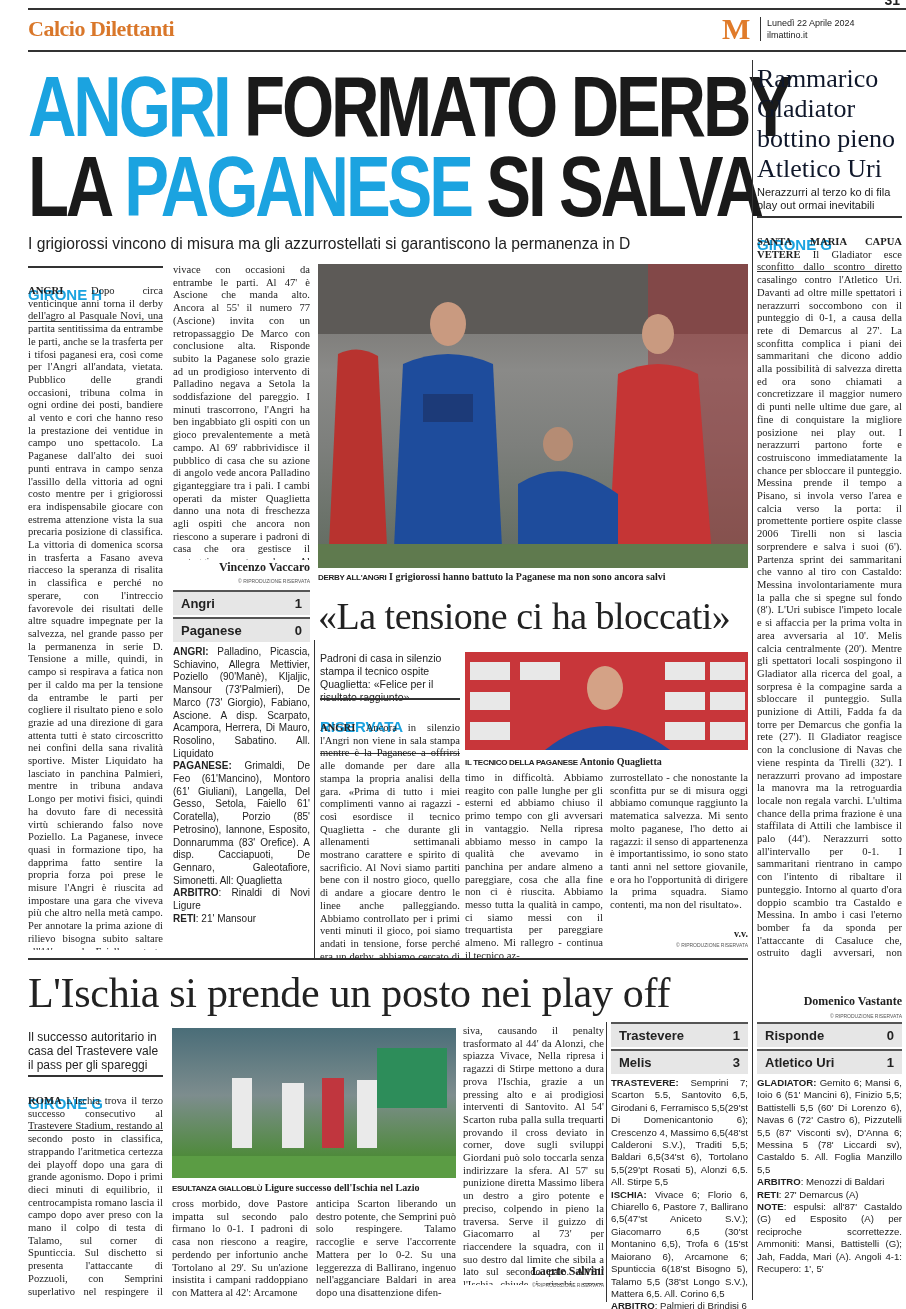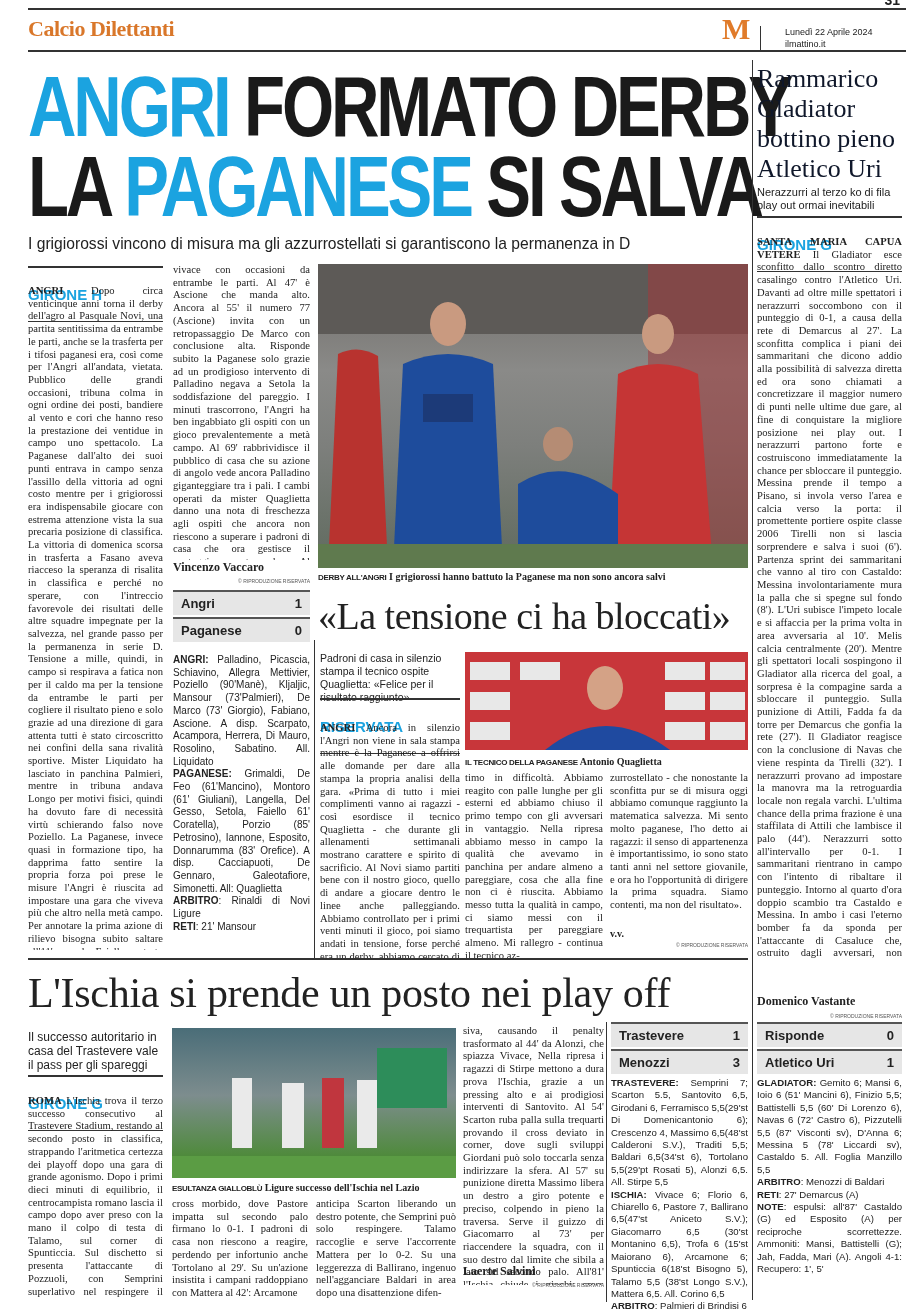--- a/index.html
+++ b/index.html
@@ -2,30 +2,30 @@
 <html><head>
 <meta charset="utf-8">
 <style>
 *{box-sizing:border-box;margin:0;padding:0}
 body{width:906px;height:1309px;background:#fff;font-family:"Liberation Serif",serif;color:#222;position:relative;overflow:hidden}
 .abs{position:absolute}
 .pgnum{right:6px;top:-8px;font:bold 14px "Liberation Sans",sans-serif}
 .hr{background:#333;height:1.5px}
 .section{left:28px;top:16px;font:bold 22px "Liberation Serif",serif;color:#d9772a;letter-spacing:-0.5px}
 .logo{left:722px;top:12px;font:bold 30px "Liberation Serif",serif;color:#e07b2a}
-.date{left:760px;top:26px;font:9px "Liberation Sans",sans-serif;line-height:12px;border-left:1px solid #333;padding-left:24px}
+.date{left:760px;top:17px;font:9px "Liberation Sans",sans-serif;line-height:12px;border-left:1px solid #333;padding-left:6px}
 .head{left:28px;top:66px;font:bold 86px/80px "Liberation Sans",sans-serif;letter-spacing:-4px;transform:scaleX(0.78);transform-origin:left top;white-space:nowrap;color:#1a1a1a}
 .blue{color:#1ba3e0}
 .sub{left:28px;top:234px;font:17px "Liberation Sans",sans-serif;white-space:nowrap;transform:scaleX(0.92);transform-origin:left}
 .girone{font:bold 15px "Liberation Sans",sans-serif;color:#1ba3e0;border-top:2px solid #333;border-bottom:1px solid #333;padding:18px 0;transform-origin:left}
 .txt{font:10.6px/12.7px "Liberation Serif",serif;text-align:justify;hyphens:auto}
 .txt b{font-family:Liberation Serif, serif}
 .sans{font:10px/12.7px "Liberation Sans",sans-serif;text-align:justify}
 .sans b{font-weight:bold}
-.author{font:bold 12px "Liberation Serif",serif;}
+.author{font:bold 12px "Liberation Serif",serif;text-align:right}
 .rip{font:5px "Liberation Sans",sans-serif;text-align:right;color:#555}
 .score{background:#e6e6e6;border-top:2px solid #555;font:bold 13px "Liberation Sans",sans-serif;display:flex;justify-content:space-between;padding:4px 8px;margin-bottom:2px}
 .cap{font:bold 10px "Liberation Serif",serif;white-space:nowrap}
 .cap span.k{font:bold 8px "Liberation Sans",sans-serif;letter-spacing:-0.3px}
 .photo{overflow:hidden}
 .side-title{left:757px;top:64px;width:145px;font:26px/30px "Liberation Serif",serif;color:#0f172a}
 .vline{background:#333;width:1px}
 </style>
 </head>
 <body>
@@ -58,21 +58,21 @@
 
 <div class="abs" style="left:173px;top:590px;width:137px">
   <div class="score">
       <span>Angri</span>
       <span>1</span>
     </div>
   <div class="score">
       <span>Paganese</span>
       <span>0</span>
     </div>
-  <div class="sans" style="margin-top:12px">
+  <div class="sans" style="margin-top:4px">
     <div><b>ANGRI:</b><span> Palladino, Picascia, Schiavino, Allegra Mettivier, Poziello (90'Manè), Kljaljic, Mansour (73'Palmieri), De Marco (73' Giorgio), Fabiano, Ascione. A disp. Scarpato, Acampora, Herrera, Di Mauro, Rosolino, Sabatino. All. Liquidato</span></div>
     <div><b>PAGANESE:</b><span> Grimaldi, De Feo (61'Mancino), Montoro (61' Giuliani), Langella, Del Gesso, Setola, Faiello 61' Coratella), Porzio (85' Petrosino), Iannone, Esposito, Donnarumma (83' Orefice). A disp. Cacciapuoti, De Gennaro, Galeotafiore, Simonetti. All: Quaglietta</span></div>
     <div><b>ARBITRO</b><span>: Rinaldi di Novi Ligure</span></div>
     <div><b>RETI</b><span>: 21' Mansour</span></div>
   </div>
 </div>
 
 <div class="abs photo" style="left:318px;top:264px;width:430px;height:304px;background:linear-gradient(180deg,#6e6a66 0%,#8a8a88 35%,#7d7f7c 60%,#5f6a5e 100%)">
   <svg width="430" height="304">
     <rect x="0" y="0" width="430" height="70" fill="#5d5a57"></rect>
@@ -170,21 +170,21 @@
 <div class="abs txt" style="left:316px;top:1198px;width:140px;height:100px;overflow:hidden"><span>anticipa Scarton liberando un destro potente, che Semprini può solo respingere. Talamo raccoglie e serve l'accorrente Mattera per lo 0-2. Su una leggerezza di Ballirano, ingenuo nell'agganciare Baldari in area dopo una disattenzione difen-</span></div>
 <div class="abs txt" style="left:463px;top:1025px;width:141px;height:260px;overflow:hidden"><span>siva, causando il penalty trasformato al 44' da Alonzi, che spiazza Vivace, Nella ripresa i ragazzi di Stirpe mettono a dura prova l'Ischia, grazie a un pressing alto e ai prodigiosi interventi di Santovito. Al 54' Scarton ruba palla sulla trequarti provando il cross deviato in corner, dove sugli sviluppi Giordani può solo toccarla senza indirizzare la sfera. Al 57' su punizione diretta Massimo libera un destro a giro potente e preciso, colpendo in pieno la traversa. Serve il guizzo di Giacomarro al 73' per riaccendere la squadra, con il suo destro dal limite che sibila a lato sul secondo palo. All'81' l'Ischia chiude i giochi: cross basso di Maiorano sulla corsia di destra per l'accorrente Montanino, che controlla a centro area e segna con l'esterno destro.</span></div>
 <div class="abs author" style="left:463px;top:1264px;width:141px">Laerte Salvini</div>
 <div class="abs rip" style="left:463px;top:1282px;width:141px">© RIPRODUZIONE RISERVATA</div>
 <div class="abs" style="left:611px;top:1022px;width:137px">
   <div class="score">
       <span>Trastevere</span>
       <span>1</span>
     </div>
   <div class="score">
-      <span>Menozzi</span>
+      <span>Melis</span>
       <span>3</span>
     </div>
   <div class="sans" style="margin-top:3px;font-size:9.6px;line-height:12.4px">
     <div><b>TRASTEVERE:</b><span> Semprini 7; Scarton 5.5, Santovito 6,5, Girodani 6, Ferramisco 5,5(29'st Di Domenicantonio 6); Crescenzo 4, Massimo 6,5(48'st Calderoni S.V.), Traditi 5,5; Baldari 6,5(34'st 6), Tortolano 5,5(29'pt Rosati 5), Alonzi 6,5. All. Stirpe 5,5</span></div>
     <div><b>ISCHIA:</b><span> Vivace 6; Florio 6, Chiarello 6, Pastore 7, Ballirano 6,5(47'st Aniceto S.V.); Giacomarro 6,5 (30'st Montanino 6,5), Trofa 6 (15'st Maiorano 6), Arcamone 6; Spunticcia 6(18'st Bisogno 5), Talamo 5,5 (38'st Longo S.V.), Mattera 6,5. All. Corino 6,5</span></div>
     <div><b>ARBITRO</b><span>: Palmieri di Brindisi 6</span></div>
 
   </div>
 </div>
 <div class="abs vline" style="left:606px;top:1022px;height:280px"></div>

